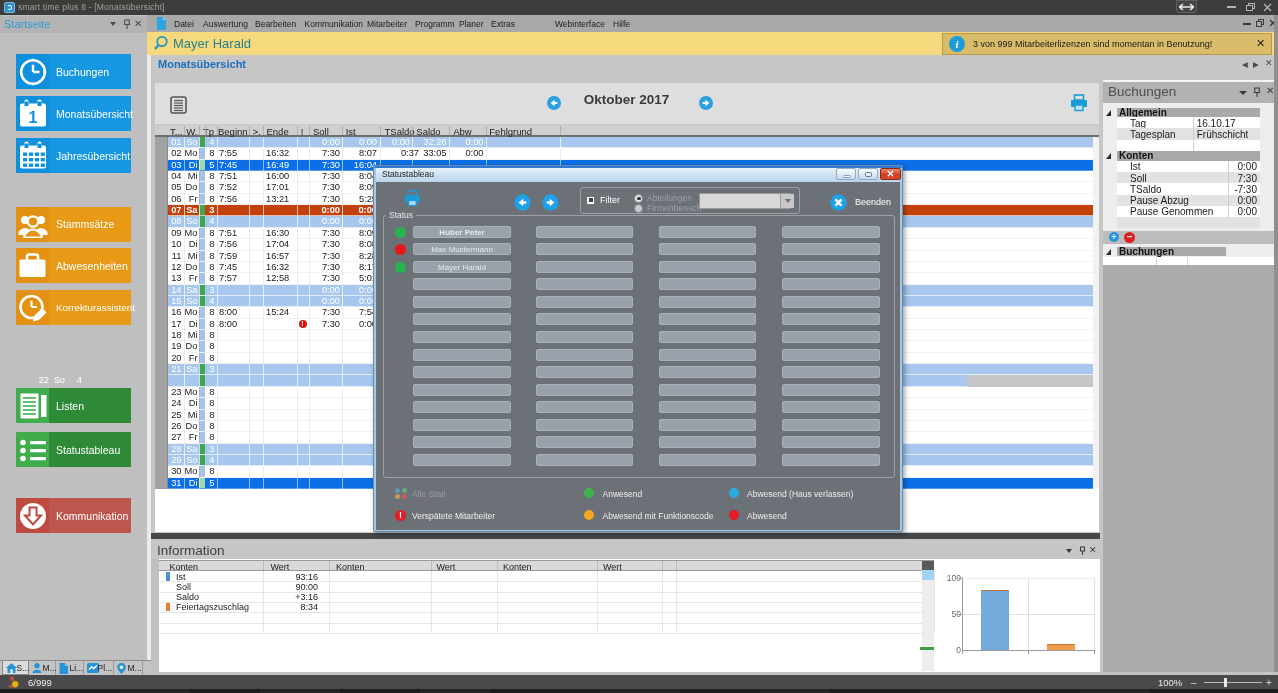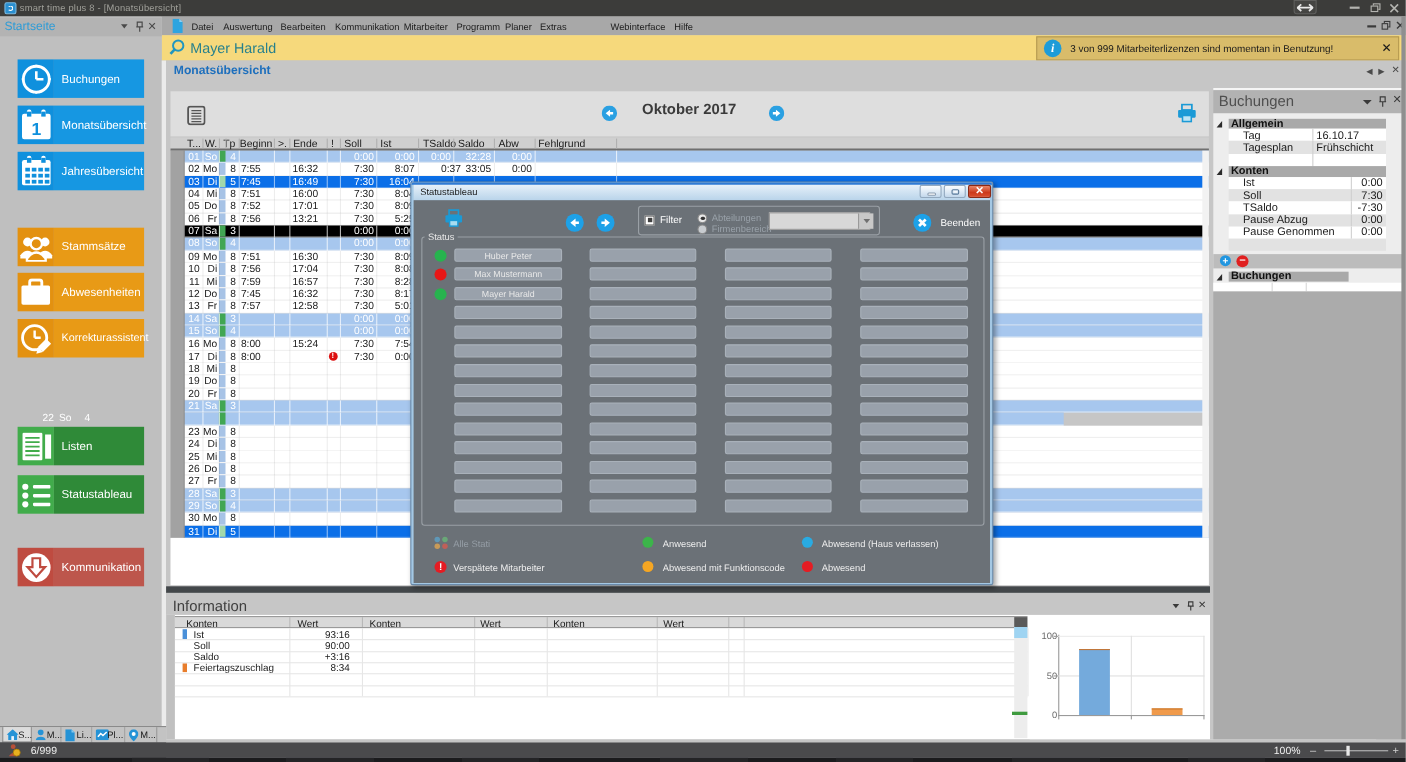--- a/index.html
+++ b/index.html
@@ -413,21 +413,21 @@
     <div class="abs" style="left:95.0px;top:0;width:1px;height:11.355px;background:rgba(0,0,0,0.07);"></div>
     <div class="abs" style="left:129.5px;top:0;width:1px;height:11.355px;background:rgba(0,0,0,0.07);"></div>
     <div class="abs" style="left:141.0px;top:0;width:1px;height:11.355px;background:rgba(0,0,0,0.07);"></div>
     <div class="abs" style="left:174.5px;top:0;width:1px;height:11.355px;background:rgba(0,0,0,0.07);"></div>
     <div class="abs" style="left:212.5px;top:0;width:1px;height:11.355px;background:rgba(0,0,0,0.07);"></div>
     <div class="abs" style="left:244.5px;top:0;width:1px;height:11.355px;background:rgba(0,0,0,0.07);"></div>
     <div class="abs" style="left:281.0px;top:0;width:1px;height:11.355px;background:rgba(0,0,0,0.07);"></div>
     <div class="abs" style="left:318.5px;top:0;width:1px;height:11.355px;background:rgba(0,0,0,0.07);"></div>
     <div class="abs" style="left:392.5px;top:0;width:1px;height:11.355px;background:rgba(0,0,0,0.07);"></div>
   </div>
-<div class="abs" style="left:167.5px;top:205.13px;width:931.5px;height:11.355px;background:#000000;border-bottom:1px solid rgba(255,255,255,0.65);font-size:9.3px;color:#ffffff;line-height:10.355px;">
+<div class="abs" style="left:167.5px;top:205.13px;width:931.5px;height:11.355px;background:#c2410c;border-bottom:1px solid rgba(255,255,255,0.65);font-size:9.3px;color:#ffffff;line-height:10.355px;font-weight:bold;">
     <div class="abs" style="left:31.5px;top:0;width:5.5px;height:10.355px;background:#41a653;"></div>
     <div class="abs" style="right:917.5px;top:0;">07</div>
     <div class="abs" style="right:901.5px;top:0;">Sa</div>
     <div class="abs" style="right:884.5px;top:0;">3</div>
     <div class="abs" style="right:759.0px;top:0;">0:00</div>
     <div class="abs" style="right:722px;top:0;">0:00</div>
     <div class="abs" style="left:16.0px;top:0;width:1px;height:11.355px;background:rgba(255,255,255,0.7);"></div>
     <div class="abs" style="left:31.5px;top:0;width:1px;height:11.355px;background:rgba(255,255,255,0.7);"></div>
     <div class="abs" style="left:49.0px;top:0;width:1px;height:11.355px;background:rgba(255,255,255,0.7);"></div>
     <div class="abs" style="left:81.0px;top:0;width:1px;height:11.355px;background:rgba(255,255,255,0.7);"></div>
@@ -1128,21 +1128,21 @@
       <svg class="abs" style="left:454px;top:12px;" width="17" height="17" viewBox="0 0 18 18">
         <circle cx="9" cy="9" r="8.7" fill="#1da1e8"></circle>
         <path d="M5.8 5.8 L12.2 12.2 M12.2 5.8 L5.8 12.2" stroke="#fff" stroke-width="2.6"></path>
       </svg>
       <div class="abs" style="left:479px;top:15.5px;font-size:9px;color:#fff;">Beenden</div>
       <div class="abs" style="left:7px;top:33.5px;width:512px;height:263px;border:1px solid #9aa0a6;border-radius:3px;"></div>
       <div class="abs" style="left:10px;top:28px;font-size:8.5px;color:#e8e8e8;background:#6b7177;padding:0 3px;">Status</div>
       <div class="abs" style="left:19px;top:45.2px;width:11px;height:11px;border-radius:50%;background:#27b34e;"></div>
       <div class="abs" style="left:19px;top:62.7px;width:11px;height:11px;border-radius:50%;background:#e81616;"></div>
       <div class="abs" style="left:19px;top:80.2px;width:11px;height:11px;border-radius:50%;background:#27b34e;"></div>
-      <div class="abs" style="left:37.3px;top:44.2px;width:97.5px;height:12px;background:#99a1ab;border:1px solid #a9b1ba;border-radius:2px;font-size:8px;color:#e8e8e8;text-align:center;line-height:11px;">Huber Peter</div>
+      <div class="abs" style="left:37.3px;top:44.2px;width:97.5px;height:12px;background:#99a1ab;border:1px solid #a9b1ba;border-radius:2px;font-size:8px;color:#e8e8e8;text-align:center;line-height:11px;font-weight:bold;">Huber Peter</div>
       <div class="abs" style="left:37.3px;top:61.8px;width:97.5px;height:12px;background:#99a1ab;border:1px solid #a9b1ba;border-radius:2px;font-size:8px;color:#e8e8e8;text-align:center;line-height:11px;">Max Mustermann</div>
       <div class="abs" style="left:37.3px;top:79.3px;width:97.5px;height:12px;background:#99a1ab;border:1px solid #a9b1ba;border-radius:2px;font-size:8px;color:#e8e8e8;text-align:center;line-height:11px;">Mayer Harald</div>
       <div class="abs" style="left:37.3px;top:96.9px;width:97.5px;height:12px;background:#99a1ab;border:1px solid #a9b1ba;border-radius:2px;font-size:8px;color:#e8e8e8;text-align:center;line-height:11px;"></div>
       <div class="abs" style="left:37.3px;top:114.4px;width:97.5px;height:12px;background:#99a1ab;border:1px solid #a9b1ba;border-radius:2px;font-size:8px;color:#e8e8e8;text-align:center;line-height:11px;"></div>
       <div class="abs" style="left:37.3px;top:131.9px;width:97.5px;height:12px;background:#99a1ab;border:1px solid #a9b1ba;border-radius:2px;font-size:8px;color:#e8e8e8;text-align:center;line-height:11px;"></div>
       <div class="abs" style="left:37.3px;top:149.5px;width:97.5px;height:12px;background:#99a1ab;border:1px solid #a9b1ba;border-radius:2px;font-size:8px;color:#e8e8e8;text-align:center;line-height:11px;"></div>
       <div class="abs" style="left:37.3px;top:167.1px;width:97.5px;height:12px;background:#99a1ab;border:1px solid #a9b1ba;border-radius:2px;font-size:8px;color:#e8e8e8;text-align:center;line-height:11px;"></div>
       <div class="abs" style="left:37.3px;top:184.6px;width:97.5px;height:12px;background:#99a1ab;border:1px solid #a9b1ba;border-radius:2px;font-size:8px;color:#e8e8e8;text-align:center;line-height:11px;"></div>
       <div class="abs" style="left:37.3px;top:202.2px;width:97.5px;height:12px;background:#99a1ab;border:1px solid #a9b1ba;border-radius:2px;font-size:8px;color:#e8e8e8;text-align:center;line-height:11px;"></div>
       <div class="abs" style="left:37.3px;top:219.7px;width:97.5px;height:12px;background:#99a1ab;border:1px solid #a9b1ba;border-radius:2px;font-size:8px;color:#e8e8e8;text-align:center;line-height:11px;"></div>

